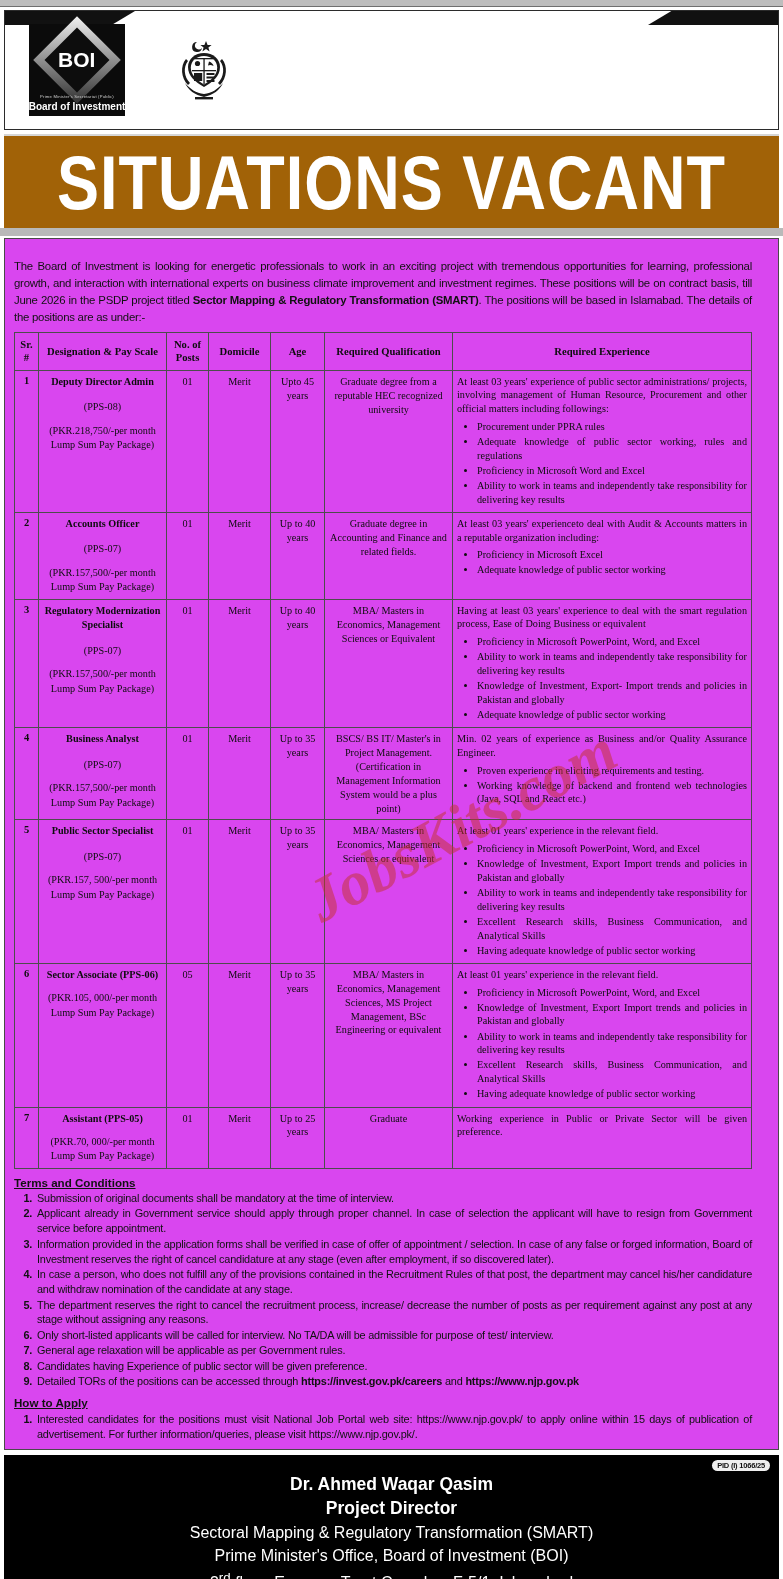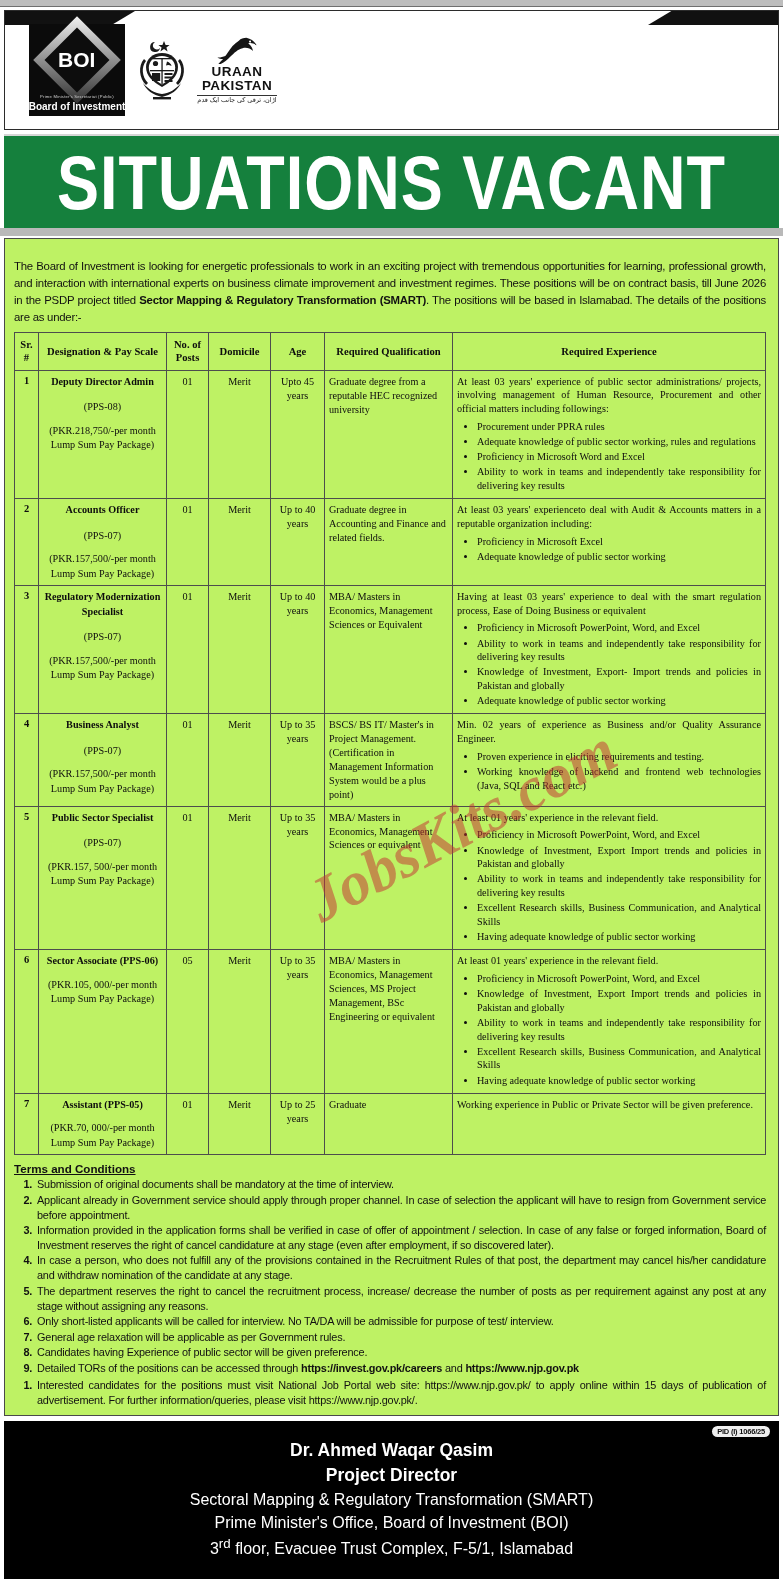--- a/index.html
+++ b/index.html
@@ -166,21 +166,21 @@
     color: #222;
     border-top: 1px solid #333;
     margin-top: 2px;
     padding-top: 1px;
     direction: rtl;
   }
 
   
   .banner {
     margin: 4px 4px 0 4px;
-    background: #15803d;
+    background: #a16207;
     height: 92px;
     display: flex;
     align-items: center;
     justify-content: center;
     border-top: 2px solid #d6d6d6;
   }
   .banner-text {
     color: #ffffff;
     font-family: "Liberation Sans", sans-serif;
     font-weight: bold;
@@ -188,23 +188,23 @@
     letter-spacing: 1px;
     transform: scaleY(1.22) scaleX(1.0);
     white-space: nowrap;
   }
   .banner-gap { height: 8px; background: #b9b9b9; }
 
   
   .body-wrap {
     border: 1px solid #4a4a4a;
     margin: 2px 4px 0 4px;
-    padding: 8px 12px 6px 9px;
+    padding: 8px 26px 6px 9px;
     box-sizing: border-box;
-    background: #bef264;
+    background: #d946ef;
     position: relative;
   }
   .intro {
     font-family: "Liberation Sans", sans-serif;
     font-size: 11.4px;
     line-height: 1.47;
     text-align: justify;
     color: #111;
     letter-spacing: -0.25px;
     margin-bottom: 7px;
@@ -255,20 +255,21 @@
   td.desg .title { font-weight: bold; }
   td.desg .pps { font-weight: normal; margin-top: 11px; }
   td.desg .pay { margin-top: 9px; }
   td.center {
     text-align: center;
     font-size: 10.2px;
     padding-top: 7px;
     line-height: 1.35;
   }
   td.qual {
+    text-align: center;
     font-size: 10.2px;
     line-height: 1.36;
     padding-top: 7px;
   }
   td.exp {
     font-size: 10.2px;
     line-height: 1.34;
     padding: 7px 6px 6px 6px;
     text-align: justify;
     margin-top: 19px;
@@ -391,32 +392,20 @@
             <circle cx="24.5" cy="26.5" r="2.6"></circle>
             <path d="M36 24.5 q4 1.5 4.5 4.5 -3-1.5-5.5-.5z"></path>
             <path d="M21 36 h8.2 v8 H21z"></path>
             <path d="M33.5 36 h8 v2 h-8z M33.5 39.5 h8 v2 h-8z M33.5 43 h8 v2 h-8z"></path>
             <path d="M13 22 c-6 7 -5 19 2 26 l2-2 c-6-6-7-16-2-22z"></path>
             <path d="M49 22 c6 7 5 19 -2 26 l-2-2 c6-6 7-16 2-22z"></path>
             <path d="M12 46 c3 7 10 12 19 14 9-2 16-7 19-14 -5 6-11 10-19 11 -8-1-14-5-19-11z"></path>
             <rect x="22" y="60" width="18" height="2.4"></rect>
           </g>
         </svg>
-      </div>
-      <div class="uraan">
-        <svg class="uraan-bird" viewBox="0 0 54 30" width="52" height="28" aria-hidden="true">
-          <g fill="#151515">
-            <path d="M37 2 c5 1 9 4 11 8 -3-2-6-3-9-2 3 2 5 5 5 8 -3-3-7-4-11-3 -5 1-9 5-13 9 -4 4-8 8-14 9 4-4 8-8 11-13 3-5 7-10 12-13 2-2 5-3 8-3z"></path>
-            <path d="M17 20 c-3 2-7 3-11 3 3 2 7 2 10 1z"></path>
-            <circle cx="41" cy="6" r="1.1" fill="#fff"></circle>
-          </g>
-        </svg>
-        <div class="uraan-l1">URAAN</div>
-        <div class="uraan-l2">PAKISTAN</div>
-        <div class="uraan-urdu">اڑان، ترقی کی جانب ایک قدم</div>
       </div>
     </div>
   </div>
 
   <div class="banner">
     <div class="banner-text">SITUATIONS VACANT</div>
   </div>
   <div class="banner-gap"></div>
 
   <div class="body-wrap">
@@ -593,20 +582,21 @@
         <li>Applicant already in Government service should apply through proper channel. In case of selection the applicant will have to resign from Government service before appointment.</li>
         <li>Information provided in the application forms shall be verified in case of offer of appointment / selection. In case of any false or forged information, Board of Investment reserves the right of cancel candidature at any stage (even after employment, if so discovered later).</li>
         <li>In case a person, who does not fulfill any of the provisions contained in the Recruitment Rules of that post, the department may cancel his/her candidature and withdraw nomination of the candidate at any stage.</li>
         <li>The department reserves the right to cancel the recruitment process, increase/ decrease the number of posts as per requirement against any post at any stage without assigning any reasons.</li>
         <li>Only short-listed applicants will be called for interview. No TA/DA will be admissible for purpose of test/ interview.</li>
         <li>General age relaxation will be applicable as per Government rules.</li>
         <li>Candidates having Experience of public sector will be given preference.</li>
         <li><span>Detailed TORs of the positions can be accessed through </span><span class="lnk">https://invest.gov.pk/careers</span><span> and </span><span class="lnk">https://www.njp.gov.pk</span></li>
       </ol>
 
+    <div class="apply-head">How to Apply</div>
     <ol class="apply">
       <li>Interested candidates for the positions must visit National Job Portal web site: https://www.njp.gov.pk/ to apply online within 15 days of publication of advertisement. For further information/queries, please visit https://www.njp.gov.pk/.</li>
     </ol>
   </div>
 
   <div class="footer-outer">
     <div class="footer">
       <div class="pid">PID (I) 1066/25</div>
       <div class="ft-b">Dr. Ahmed Waqar Qasim</div>
       <div class="ft-b">Project Director</div>

